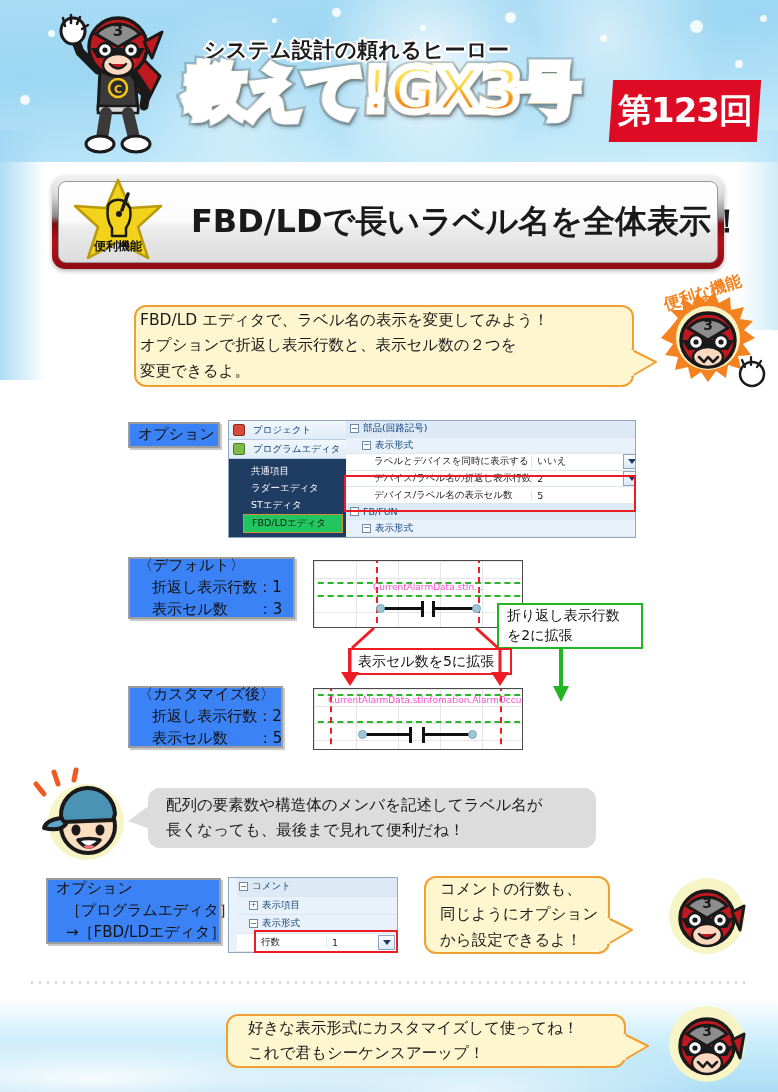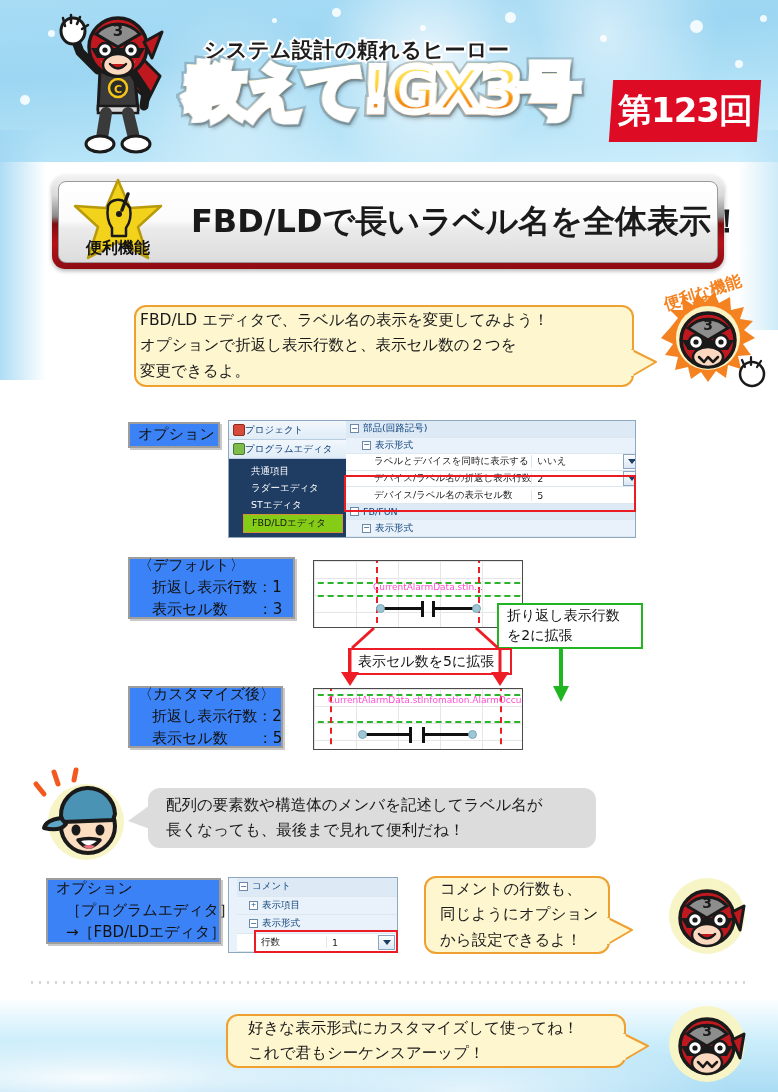--- a/index.html
+++ b/index.html
@@ -171,21 +171,21 @@
   .star-badge {
     position: absolute;
     left: 62px; top: 178px;
     width: 112px; height: 96px;
   }
   .star-badge-label {
     position: absolute;
     left: 0; top: 60px;
     width: 112px;
     text-align: center;
-    font-size: 16px;
+    font-size: 12px;
     font-weight: bold;
     color: #111;
     font-family: "DejaVu Sans", sans-serif;
   }
 
   
   .bubble {
     position: absolute;
     border-radius: 12px;
     display: flex;
@@ -241,21 +241,21 @@
     flex: 0 0 117px;
     display: flex;
     flex-direction: column;
   }
   .opt-side-top {
     background: linear-gradient(to bottom, #f2f7fc 0%, #dfecf7 100%);
     border-bottom: 1px solid #b9cde0;
     padding: 2px 4px;
     display: flex;
     align-items: center;
-    gap: 0;
+    gap: 8px;
     height: 19px;
   }
   .opt-side-top span {
     font-size: 9.5px;
     color: #16437a;
     white-space: nowrap;
     font-family: "DejaVu Sans", sans-serif;
   }
   .mini-icon {
     width: 12px; height: 12px;
@@ -264,21 +264,21 @@
     position: relative;
   }
   .opt-side-item {
     font-size: 9.5px;
     color: #ffffff;
     padding: 2px 0 2px 22px;
     white-space: nowrap;
     font-family: "DejaVu Sans", sans-serif;
   }
   .opt-side-item.sel {
-    background: #84cc16;
+    background: #22c55e;
     color: #1a1a1a;
     margin: 0 3px 0 14px;
     padding: 2px 0 2px 8px;
     border: 1px solid #d4913a;
   }
   .opt-main { flex: 1; display: flex; flex-direction: column; }
   .opt-row {
     display: flex;
     align-items: center;
     height: 18px;

